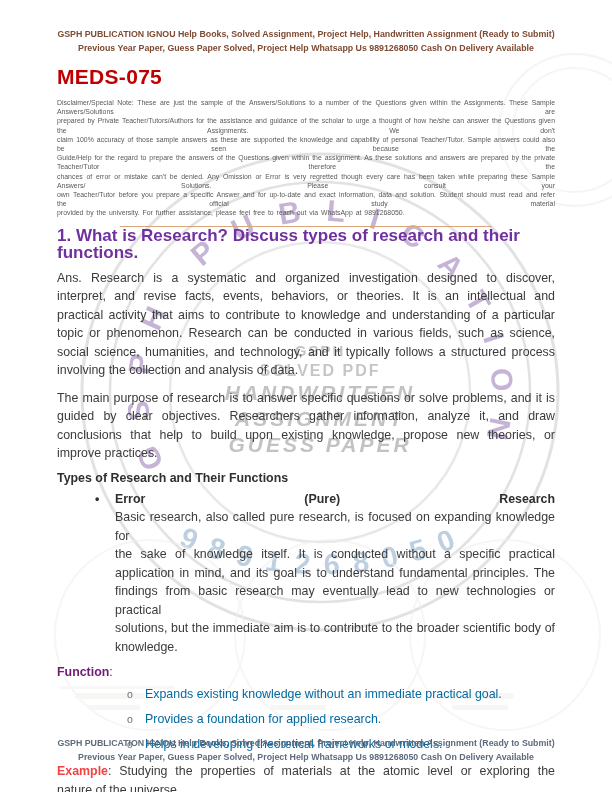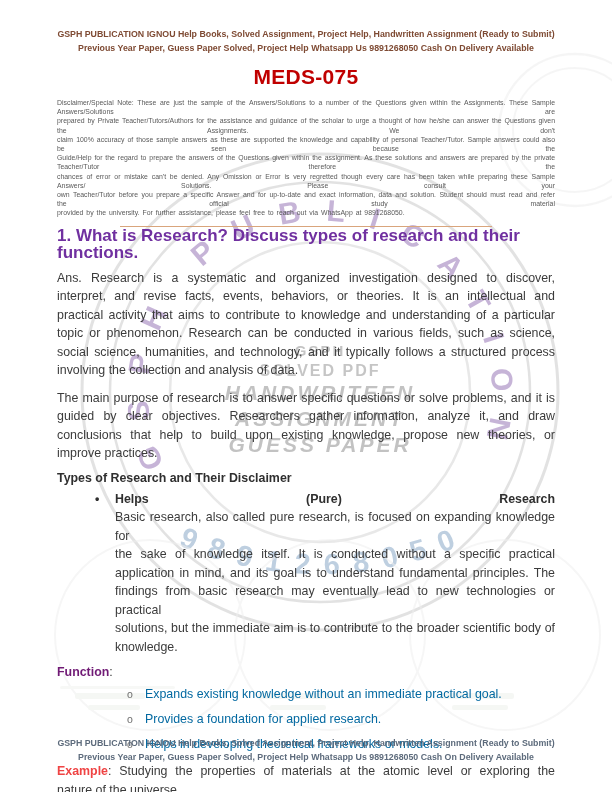--- a/index.html
+++ b/index.html
@@ -5,21 +5,21 @@
   html,body{margin:0;padding:0;background:#ffffff}
   .page{position:relative;width:612px;height:792px;background:#fff;overflow:hidden;
         font-family:"Liberation Sans",sans-serif;}
   .wm{position:absolute;top:0;left:0;z-index:0;pointer-events:none}
   .content{position:absolute;inset:0;z-index:1;padding:28px 57px 0}
 
   .hdr{text-align:center;font-weight:bold;font-size:8.8px;line-height:13.5px;color:#7e4a33}
   .ftr{position:absolute;top:736px;left:0;right:0;text-align:center;font-weight:bold;
        font-size:8.8px;line-height:14px;color:#5d6b7c;z-index:1}
 
-  .course{margin-top:10px;text-align:center;font-weight:bold;font-size:21px;line-height:24px;
+  .course{margin-top:10px;text-align:left;font-weight:bold;font-size:21px;line-height:24px;
           color:#c00000;letter-spacing:.3px}
 
   .disc{margin-top:9px;color:#595959;font-size:6.9px;line-height:9.2px;word-spacing:1px}
   .disc .dline{text-align:justify;text-align-last:justify}
   .disc .dline.last{text-align-last:left}
 
   .divider{margin:8px auto 0;width:372px;border-top:1px solid #d9a57c;height:0}
 
   .question{font-size:17px;line-height:17px;font-weight:bold;color:#7030a0}
 
@@ -131,27 +131,27 @@
       <div class="body-line last">involving the collection and analysis of data.</div>
     </div>
 
     <div class="p2">
       <div class="body-line">The main purpose of research is to answer specific questions or solve problems, and it is</div>
       <div class="body-line">guided by clear objectives. Researchers gather information, analyze it, and draw</div>
       <div class="body-line">conclusions that help to build upon existing knowledge, propose new theories, or</div>
       <div class="body-line last">improve practices.</div>
     </div>
 
-    <div class="section-h">Types of Research and Their Disclaimer</div>
+    <div class="section-h">Types of Research and Their Functions</div>
 
     <div class="bullet">
       <span class="bullet-marker">•</span>
       <div class="bullet-content">
         <div class="bullet-title">
-          <span>Helps</span>
+          <span>Error</span>
           <span>(Pure)</span>
           <span>Research</span>
         </div>
         <div class="body-line">Basic research, also called pure research, is focused on expanding knowledge for</div>
         <div class="body-line">the sake of knowledge itself. It is conducted without a specific practical</div>
         <div class="body-line">application in mind, and its goal is to understand fundamental principles. The</div>
         <div class="body-line">findings from basic research may eventually lead to new technologies or practical</div>
         <div class="body-line">solutions, but the immediate aim is to contribute to the broader scientific body of</div>
         <div class="body-line last">knowledge.</div>
       </div>

